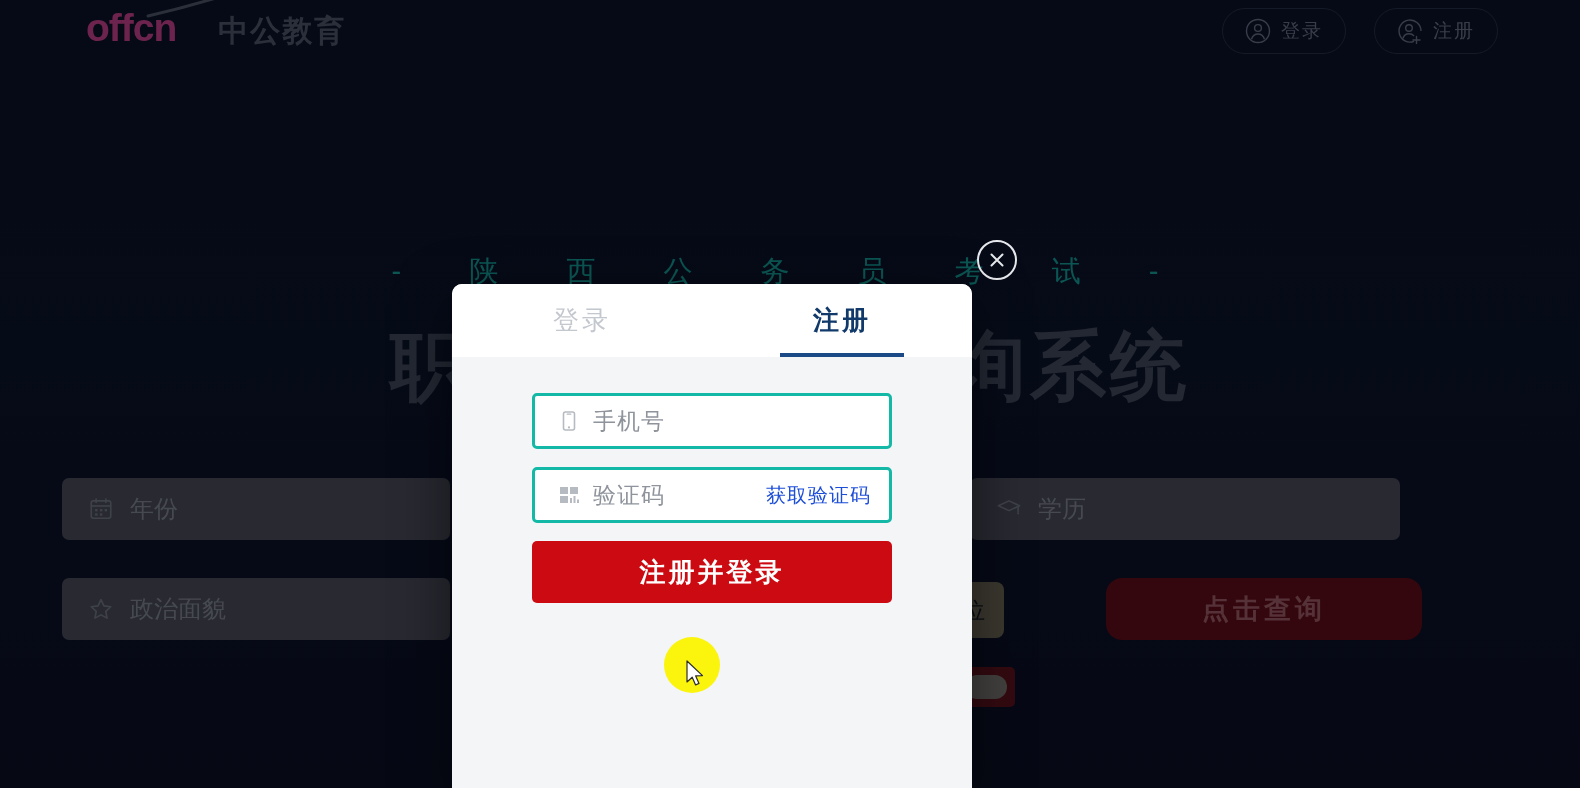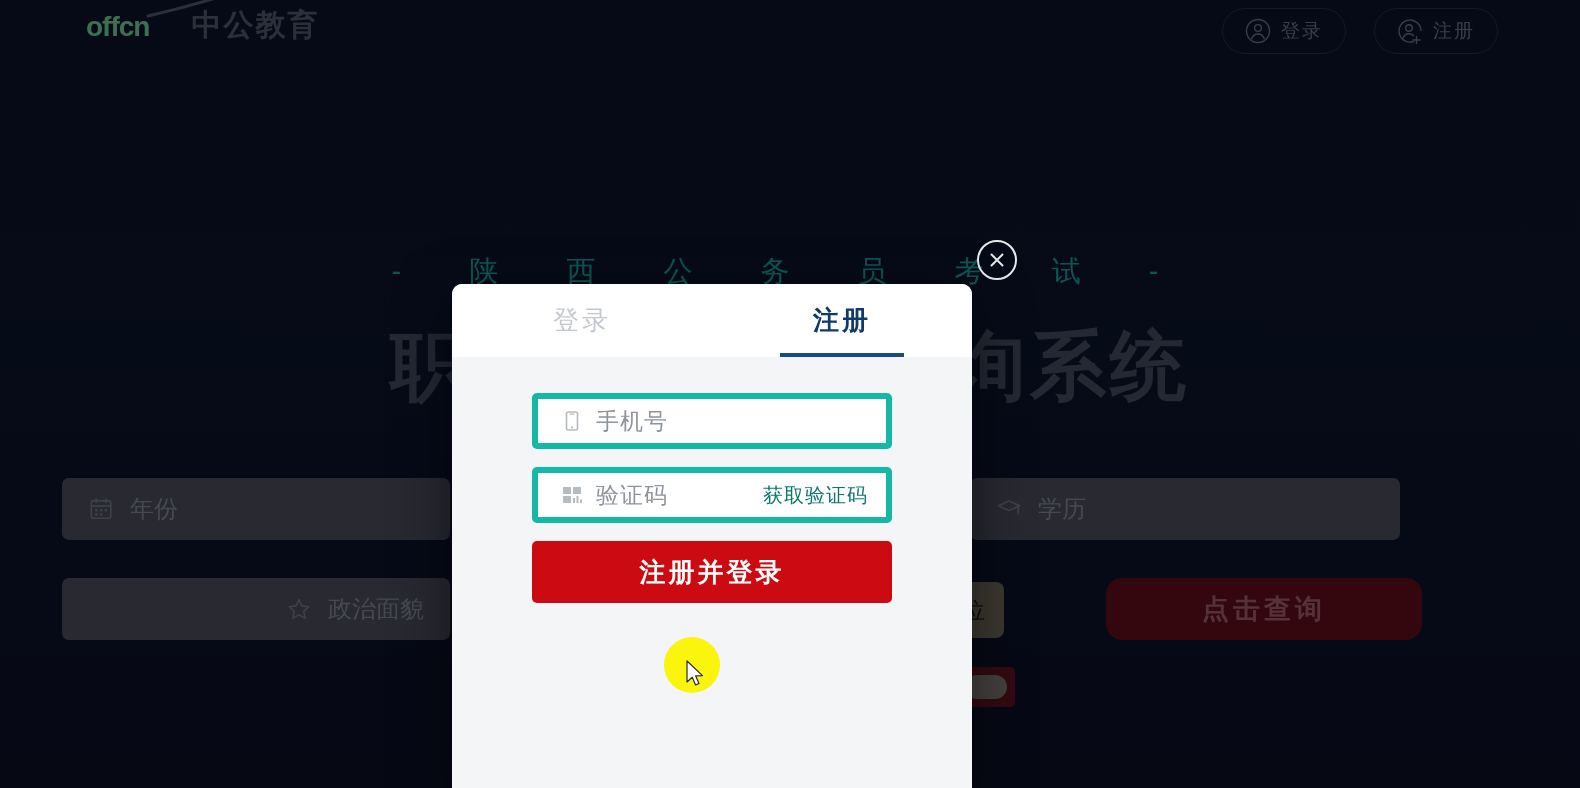--- a/index.html
+++ b/index.html
@@ -11,22 +11,22 @@
   }
   #root { position:relative; width:1580px; height:788px; background:#0a0f1e; overflow:hidden; }
 
   
   .page-bg { position:absolute; inset:0; background:linear-gradient(180deg,#0a1020 0%,#0b1224 45%,#090e1c 100%); }
 
   
   .site-header { position:absolute; top:0; left:0; width:1580px; height:64px; }
   .logo { position:absolute; left:86px; top:8px; display:flex; align-items:flex-end; gap:10px; }
   .logo-mark {
-    font-size:28px; font-weight:bold; letter-spacing:-1px;
-    color:#86efac; line-height:1; position:relative;
+    font-size:39px; font-weight:bold; letter-spacing:-1px;
+    color:#ec4899; line-height:1; position:relative;
   }
   .logo-swoosh { position:absolute; left:60px; top:-16px; width:88px; height:26px; }
   .logo-cn { font-size:30px; font-weight:bold; color:#5c636f; letter-spacing:2px; line-height:1.1;margin-left:32px; }
 
   .header-actions { position:absolute; right:82px; top:8px; display:flex; gap:28px; }
   .hdr-btn {
     display:flex; align-items:center; gap:10px;
     height:46px; padding:0 22px;
     border:1px solid #2b3347; border-radius:23px;
     color:#7a8295; font-size:19px; letter-spacing:2px;
@@ -91,28 +91,28 @@
   .tab.inactive { color:#c3c7ce; }
   .tab.active { color:#113a6b; font-weight:bold; }
   .tab.active::after {
     content:""; position:absolute; left:50%; transform:translateX(-50%);
     bottom:0; width:124px; height:4px; background:#1b4a86;
   }
   .modal-body { padding:36px 80px 0; }
   .inp {
     position:relative; height:56px; background:#ffffff; border-radius:5px;
     display:flex; align-items:center; padding:0 18px; margin-bottom:18px;
-    border:6px solid #14b8a6;
+    border:3px solid #14b8a6;
     text-align:center;
   }
   .inp .ico { width:32px; display:flex; align-items:center; justify-content:center; flex:none; }
   .inp .ph { font-size:23px; color:#8f949c; margin-left:8px; letter-spacing:1px; }
   .inp .link {
     position:absolute; right:18px; top:50%; transform:translateY(-50%);
-    color:#0f766e; font-size:20px; letter-spacing:1px; cursor:pointer;
+    color:#1d4ed8; font-size:20px; letter-spacing:1px; cursor:pointer;
   }
   .inp .caret {
     position:absolute; right:20px; top:50%; transform:translateY(-50%);
     width:0; height:0; border-left:5px solid transparent; border-right:5px solid transparent;
     border-top:6px solid #a8adb6;
   }
   .btn-submit {
     height:62px; background:#cc0a12; border-radius:5px;
     color:#ffffff; font-size:26px; font-weight:bold; letter-spacing:3px;
     display:flex; align-items:center; justify-content:center; cursor:pointer;
@@ -193,21 +193,21 @@
       <svg width="26" height="26" viewBox="0 0 24 24">
         <path d="M2.2 9 L12 4.5 L21.8 9 L12 13.5 Z" fill="none" stroke="#9a9ca2" stroke-width="1.5" stroke-linejoin="round"></path>
         <path d="M20.4 9.6 v5" stroke="#9a9ca2" stroke-width="1.5" stroke-linecap="round"></path>
         <circle cx="20.4" cy="16" r="1" fill="#9a9ca2"></circle>
       </svg>
       <span>学历</span>
     </div>
   </div>
 
   <div class="search-row" style="left:62px; top:578px;">
-    <div class="sfield" style="width:388px;justify-content:flex-end;">
+    <div class="sfield" style="width:388px;">
       <svg width="26" height="26" viewBox="0 0 24 24">
         <path d="M12 3.4 L14.7 9.1 L21 9.9 L16.4 14.2 L17.6 20.4 L12 17.4 L6.4 20.4 L7.6 14.2 L3 9.9 L9.3 9.1 Z" fill="none" stroke="#9a9ca2" stroke-width="1.5" stroke-linejoin="round"></path>
       </svg>
       <span>政治面貌</span>
     </div>
   </div>
 
   <div class="search-row" style="left:1106px; top:578px;">
     <div class="btn-query">点击查询</div>
   </div>

